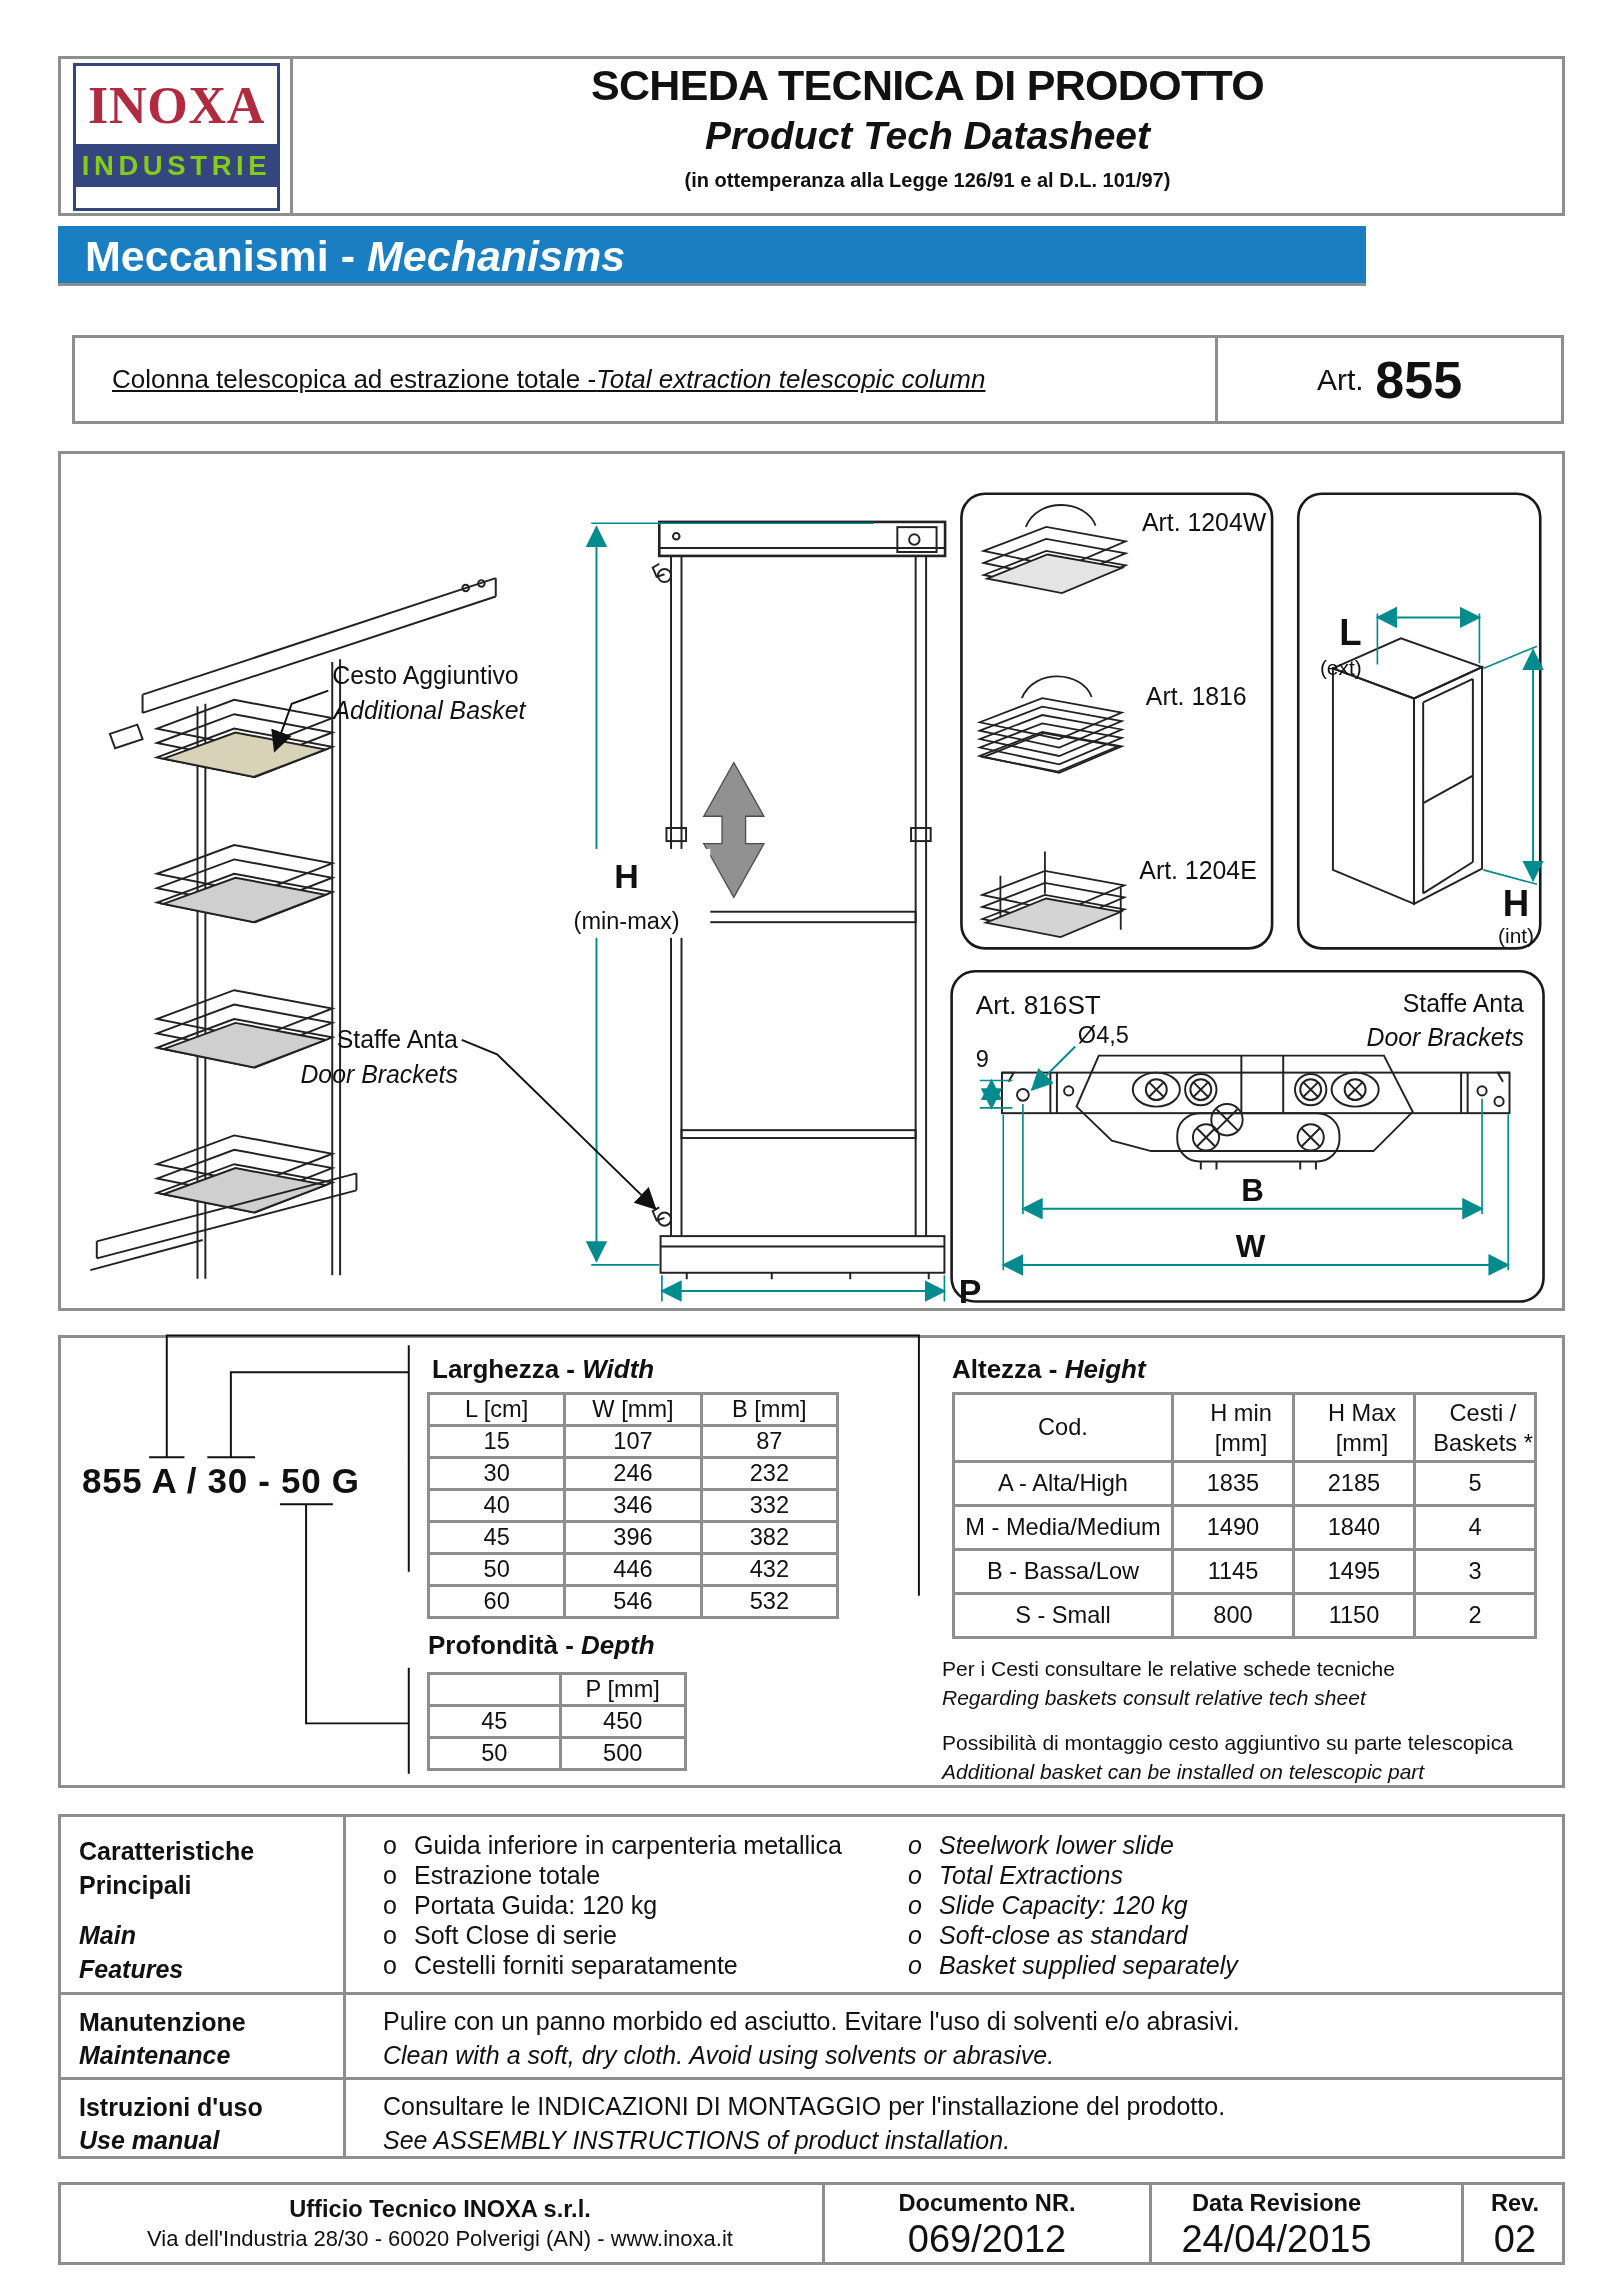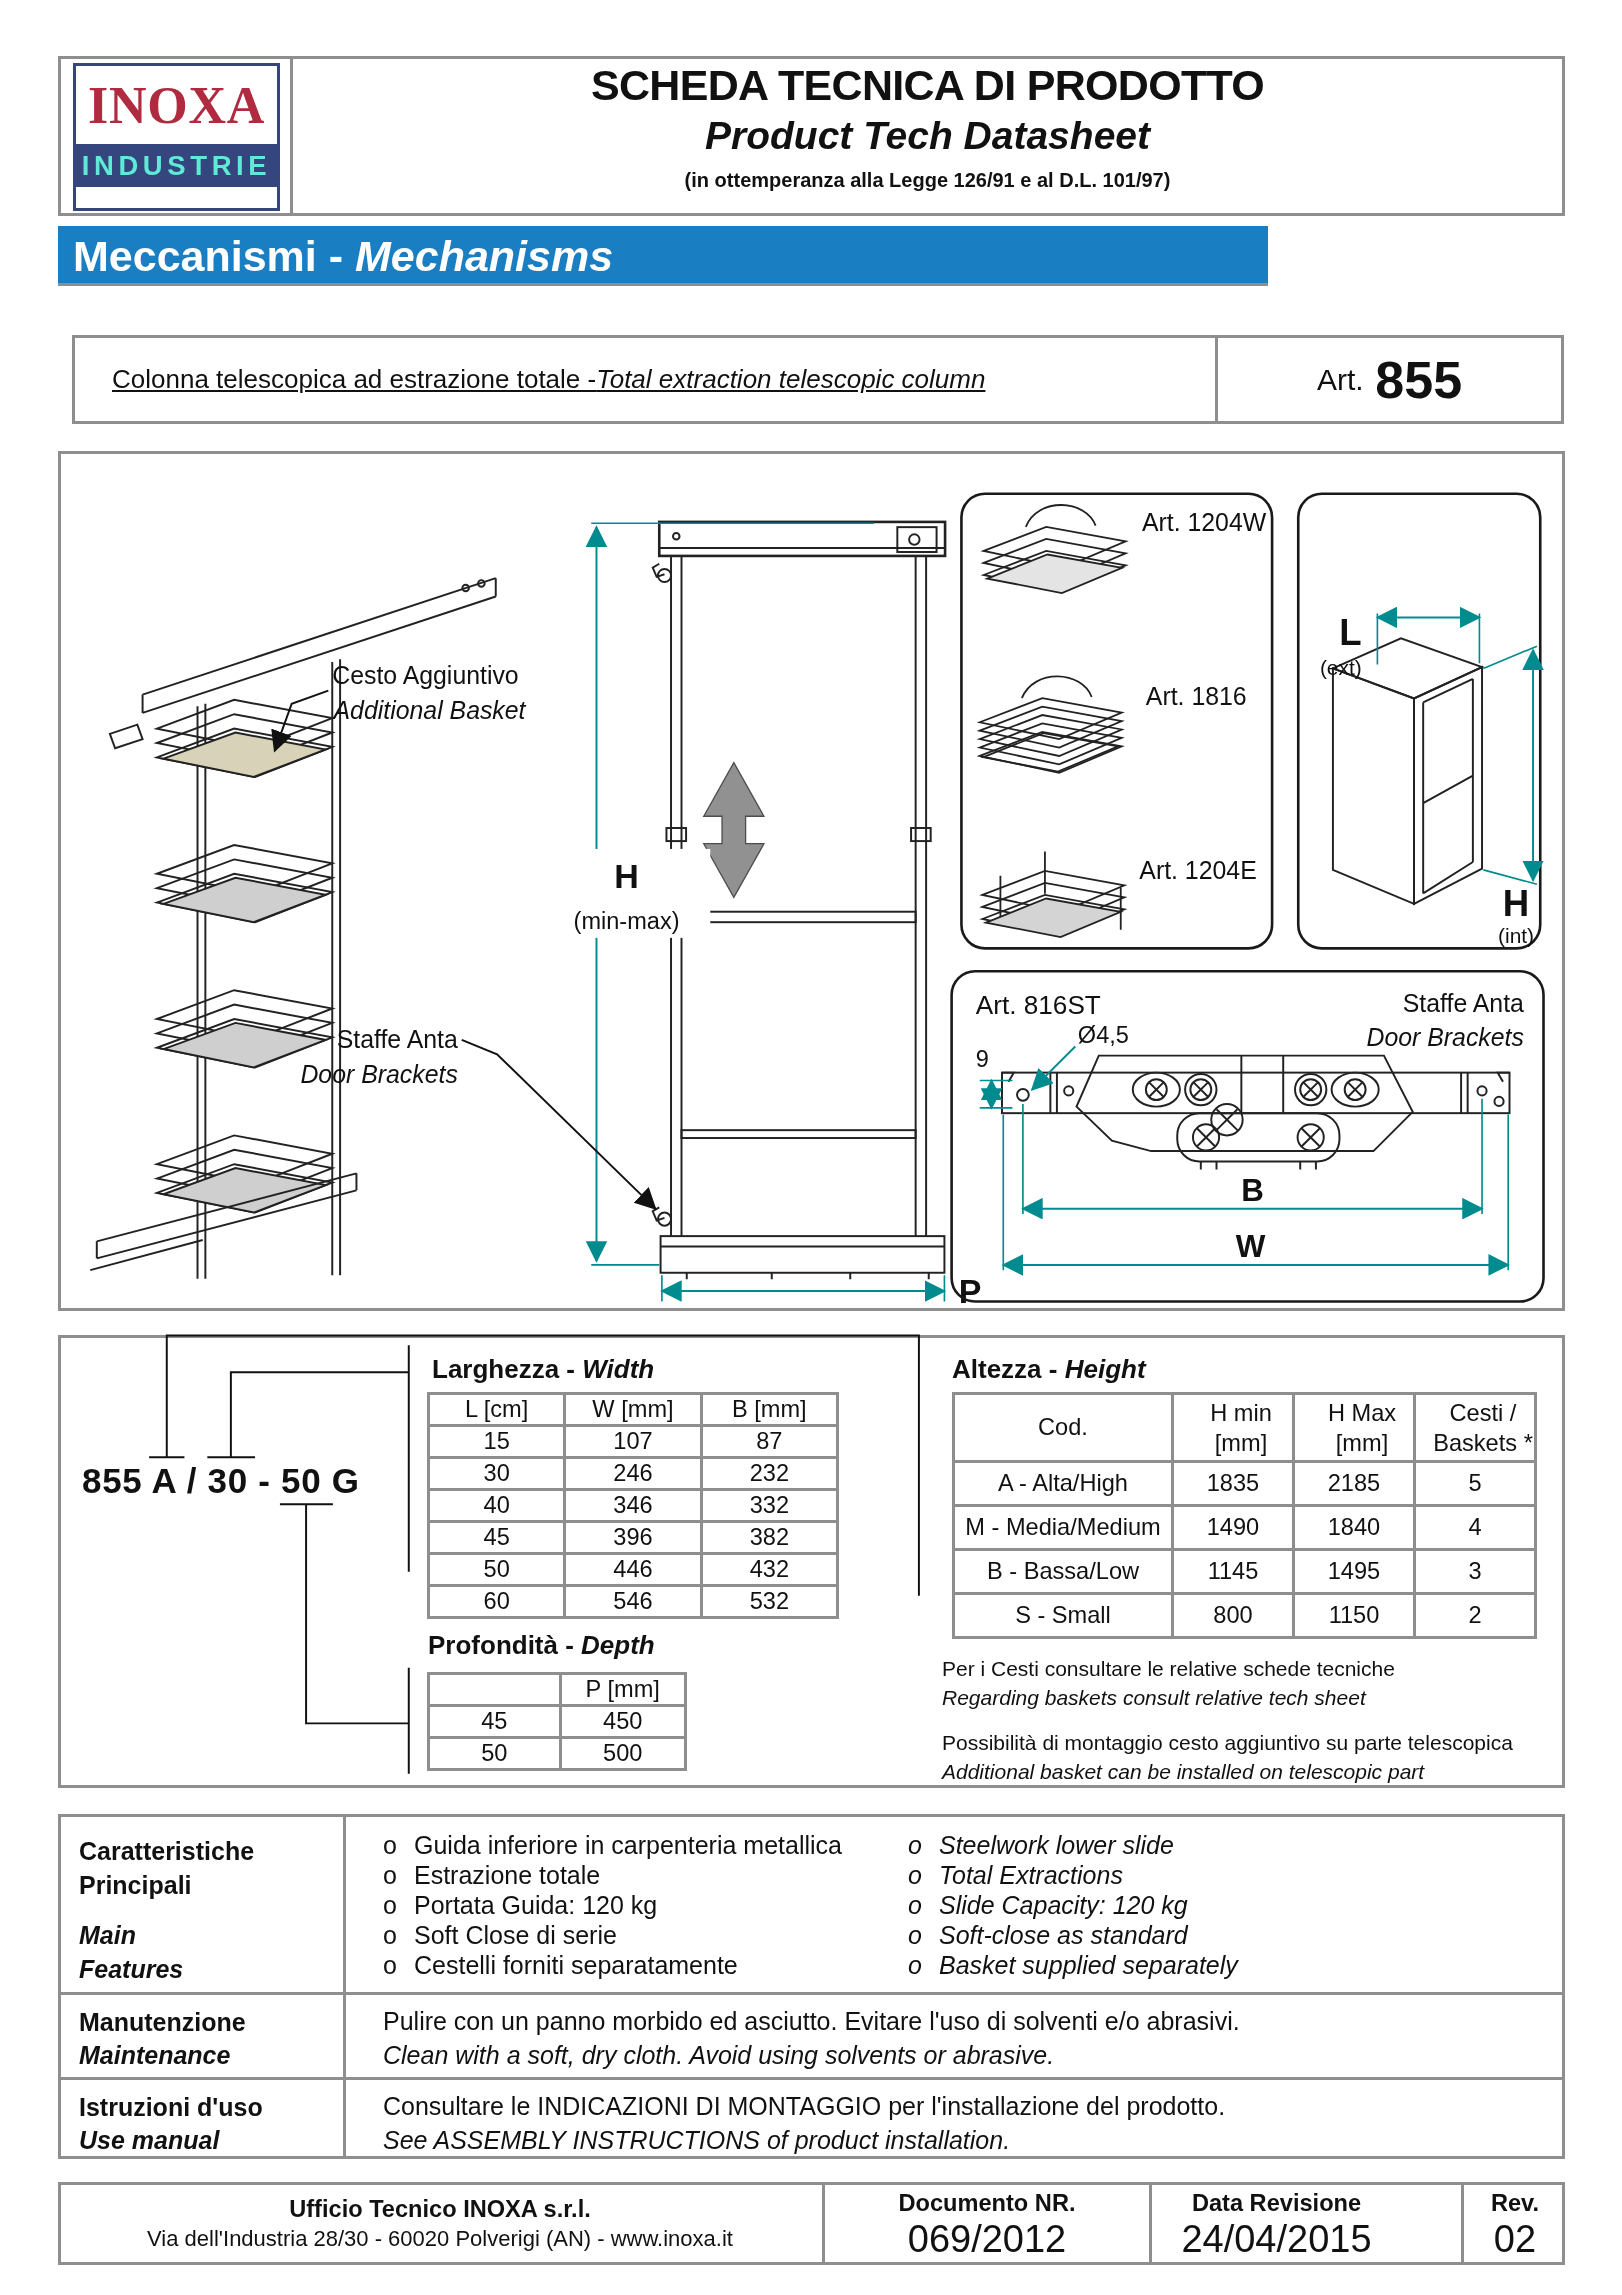--- a/index.html
+++ b/index.html
@@ -9,30 +9,30 @@
   .gbox{position:absolute;border:3.3px solid #8E8E8E;background:#fff;box-sizing:border-box;}
   .gdiv{position:absolute;background:#8E8E8E;}
   .b{font-weight:bold;}
   .i{font-style:italic;}
   .bi{font-weight:bold;font-style:italic;}
 
   
   #logo{position:absolute;left:73px;top:63px;width:207px;height:148px;border:3.3px solid #35457E;box-sizing:border-box;background:#fff;text-align:center;}
   #logo .top{height:78px;display:flex;align-items:center;justify-content:center;
              font-family:"Liberation Serif",serif;font-weight:bold;font-size:52px;color:#B02A40;letter-spacing:0.7px;}
-  #logo .bot{height:43px;background:#35457E;color:#5eead4;display:flex;align-items:center;justify-content:center;
+  #logo .bot{height:43px;background:#35457E;color:#84cc16;display:flex;align-items:center;justify-content:center;
              font-size:27.5px;letter-spacing:4.6px;font-weight:bold;}
   #htitle{position:absolute;left:290px;top:60px;width:1275px;text-align:center;}
   #htitle .l1{font-size:43px;font-weight:bold;letter-spacing:-0.7px;line-height:50px;}
   #htitle .l2{font-size:39px;font-weight:bold;font-style:italic;line-height:51px;}
   #htitle .l3{font-size:20px;font-weight:bold;line-height:38px;}
 
-  #banner{position:absolute;left:58px;top:226px;width:1210px;height:60px;background:#1A7EC2;
+  #banner{position:absolute;left:58px;top:226px;width:1308px;height:60px;background:#1A7EC2;
           border-bottom:3.9px solid #8E8E8E;box-sizing:content-box;color:#fff;
-          font-size:43px;font-weight:bold;line-height:60px;padding-left:15px;box-sizing:border-box;}
+          font-size:43px;font-weight:bold;line-height:60px;padding-left:27px;box-sizing:border-box;}
 
   .prodtxt{display:flex;align-items:center;font-size:26px;}
 
   
   .dtable{position:absolute;border-collapse:collapse;table-layout:fixed;background:#fff;}
   .dtable th,.dtable td{border:3.3px solid #8E8E8E;text-align:center;vertical-align:middle;
           font-size:23.6px;font-weight:normal;padding:0;}
   .tbl-title{position:absolute;font-size:26px;font-weight:bold;white-space:nowrap;}
   .hhead{line-height:30px;font-size:23.6px;padding-left:16px;}
 

